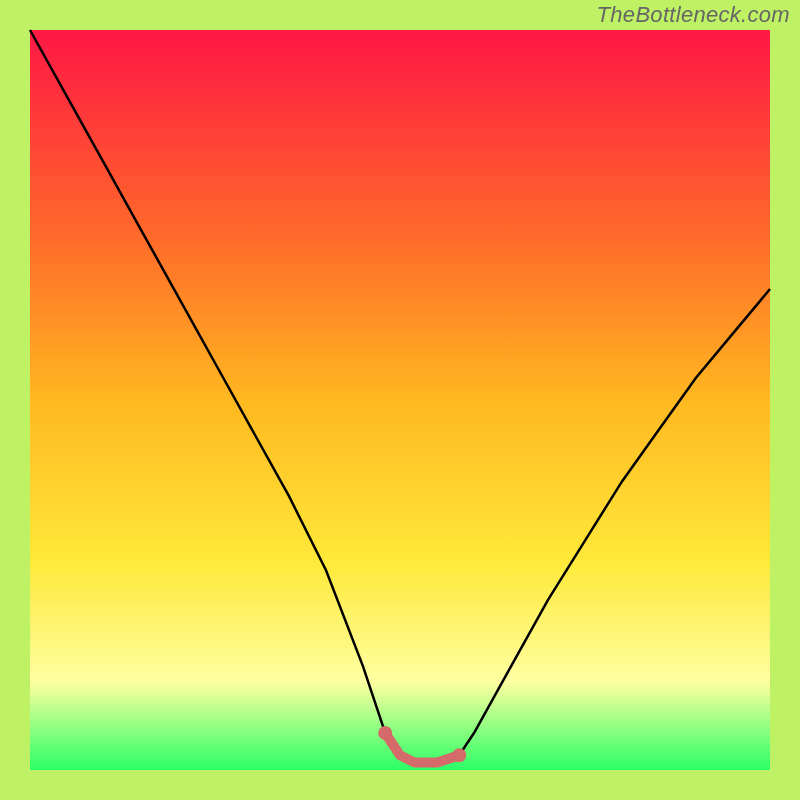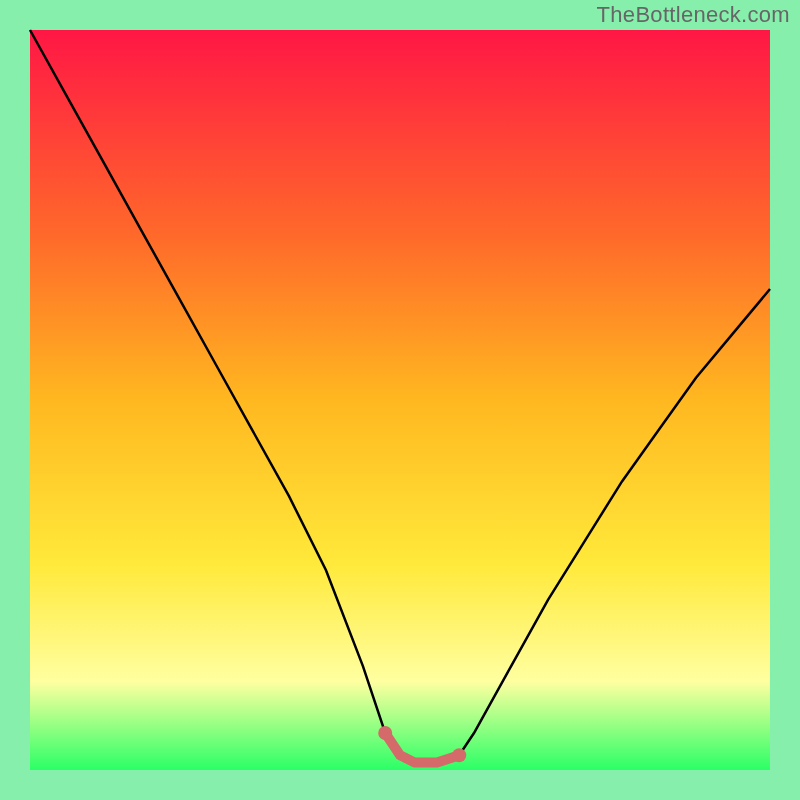--- a/index.html
+++ b/index.html
@@ -8,21 +8,22 @@
     width: 800px;
     height: 800px;
     background: #000;
     font-family: Arial, Helvetica, sans-serif;
     overflow: hidden;
   }
   .frame {
     position: relative;
     width: 800px;
     height: 800px;
-    background: #86efac;
+    background: #bef264;
+    font-style: italic;
   }
   .watermark {
     position: absolute;
     top: 2px;
     right: 10px;
     color: #666;
     font-size: 22px;
     letter-spacing: 0.3px;
     z-index: 5;
   }

